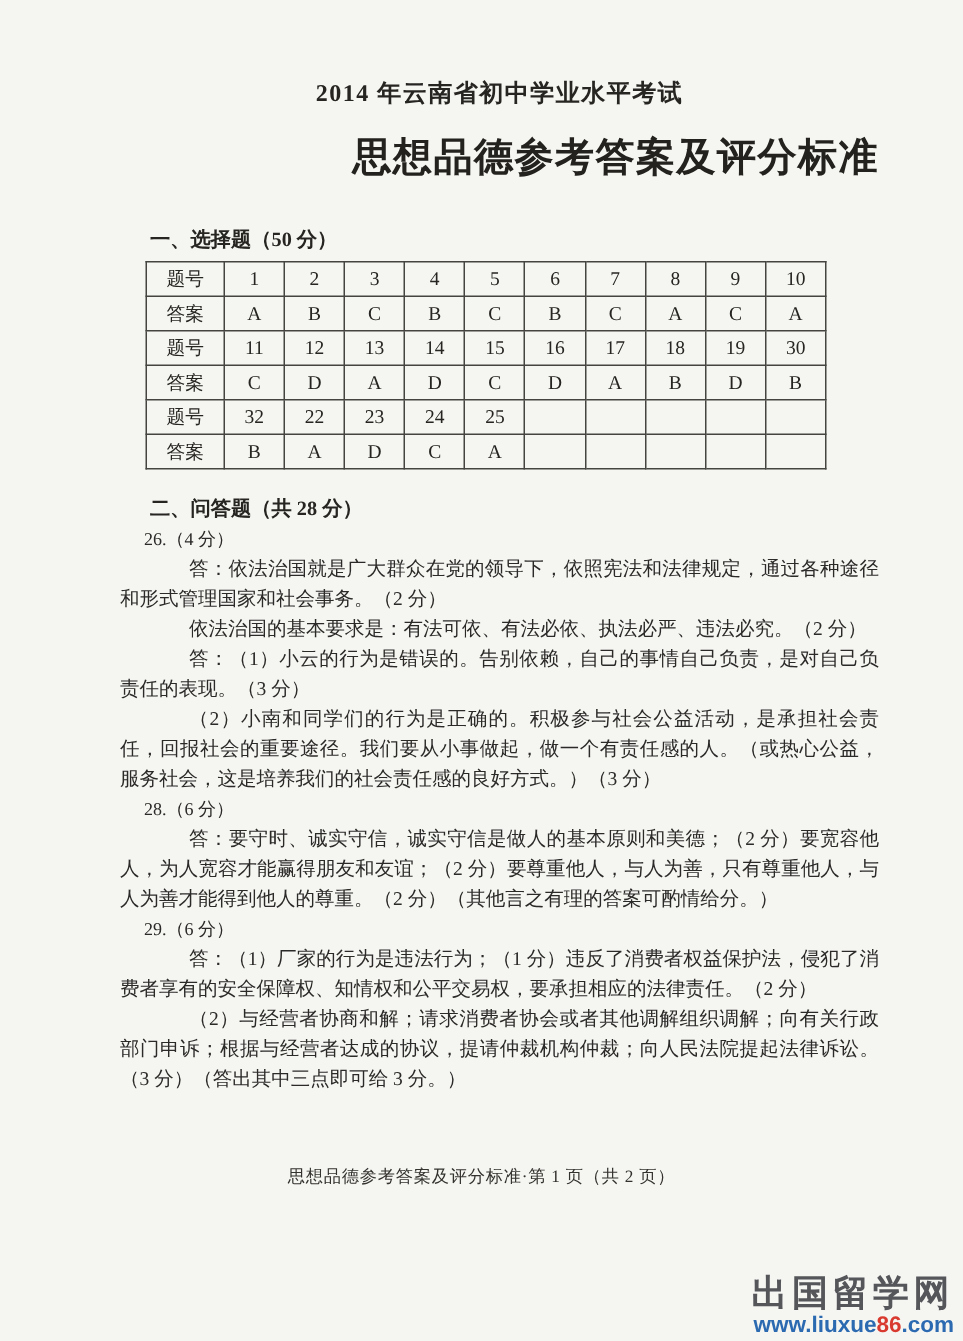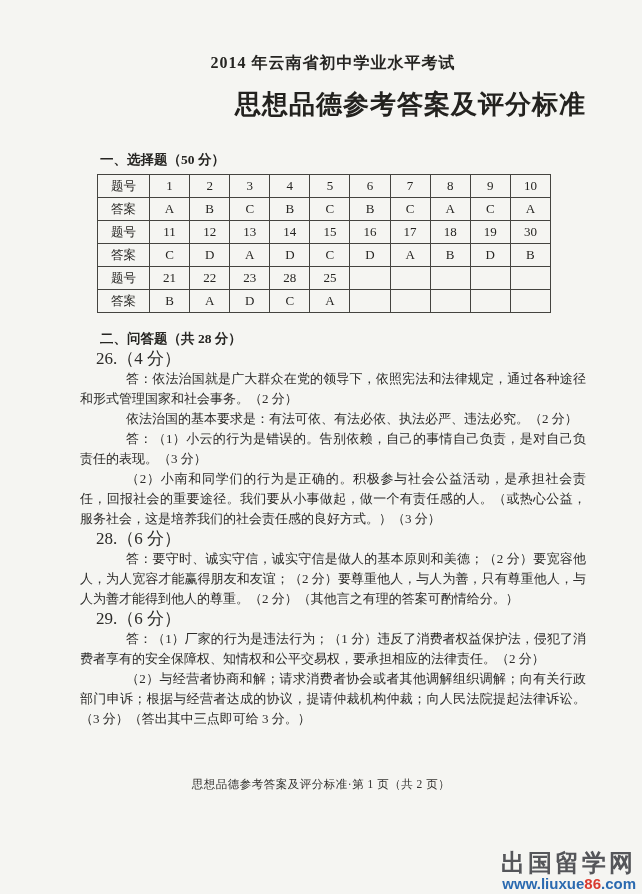--- a/index.html
+++ b/index.html
@@ -29,21 +29,21 @@
     border-collapse:collapse; table-layout:fixed;
     width:454px; margin:4px 0 0 17px;
   }
   .answer-table td {
     border:1px solid #454440; height:22px; padding:0;
     text-align:center; vertical-align:middle;
     font-size:13px; color:#262522;
   }
   .answer-table td.lbl { font-size:12.5px; }
   .qa-block { margin-top:0; }
-  .q-num { font-size:17px; line-height:20px; margin-left:16px; }
+  .q-num { font-size:12px; line-height:20px; margin-left:16px; }
   .q-para {
     margin:0; font-size:13px; line-height:20px;
     text-indent:46px; text-align:justify;
   }
   .page-footer {
     position:absolute; top:777px; left:0; width:100%;
     text-align:center; font-size:11.5px; color:#33322f;
     letter-spacing:0.5px;
     font-family:Liberation Serif, serif;
   }
@@ -130,24 +130,24 @@
           <td>D</td>
           <td>C</td>
           <td>D</td>
           <td>A</td>
           <td>B</td>
           <td>D</td>
           <td>B</td>
         </tr>
         <tr>
           <td class="lbl">题号</td>
-          <td>21</td>
+          <td>32</td>
           <td>22</td>
           <td>23</td>
-          <td>28</td>
+          <td>24</td>
           <td>25</td>
           <td></td>
           <td></td>
           <td></td>
           <td></td>
           <td></td>
         </tr>
         <tr>
           <td class="lbl">答案</td>
           <td>B</td>

